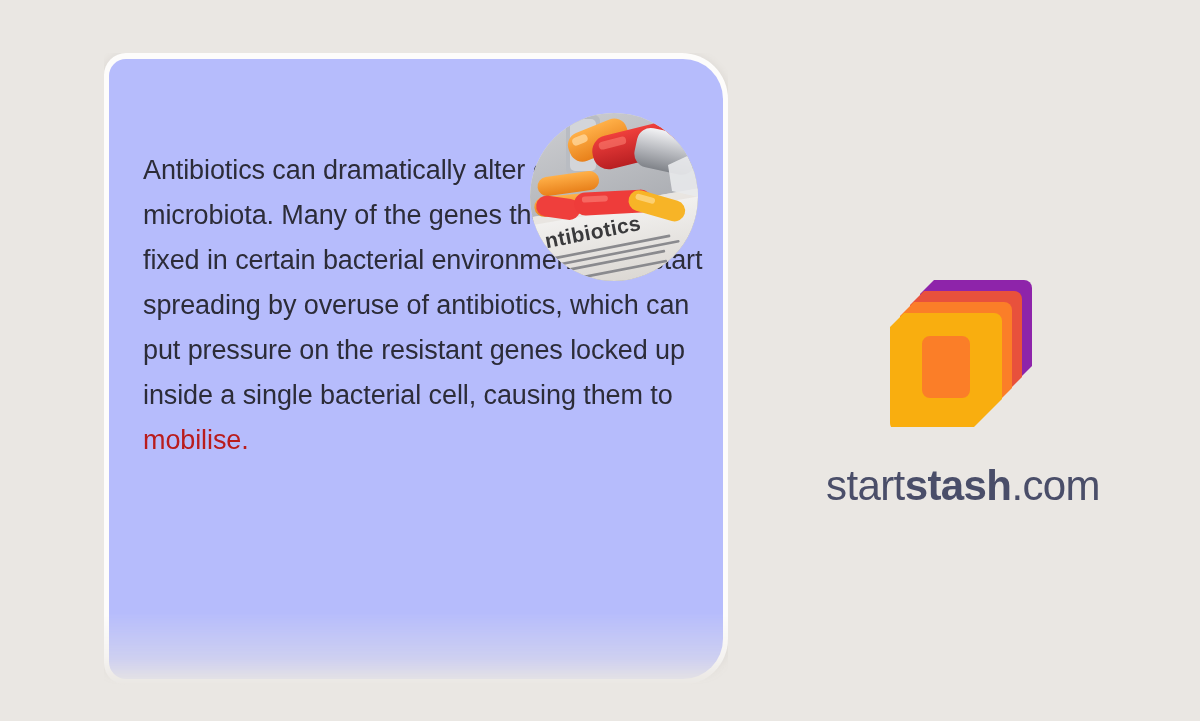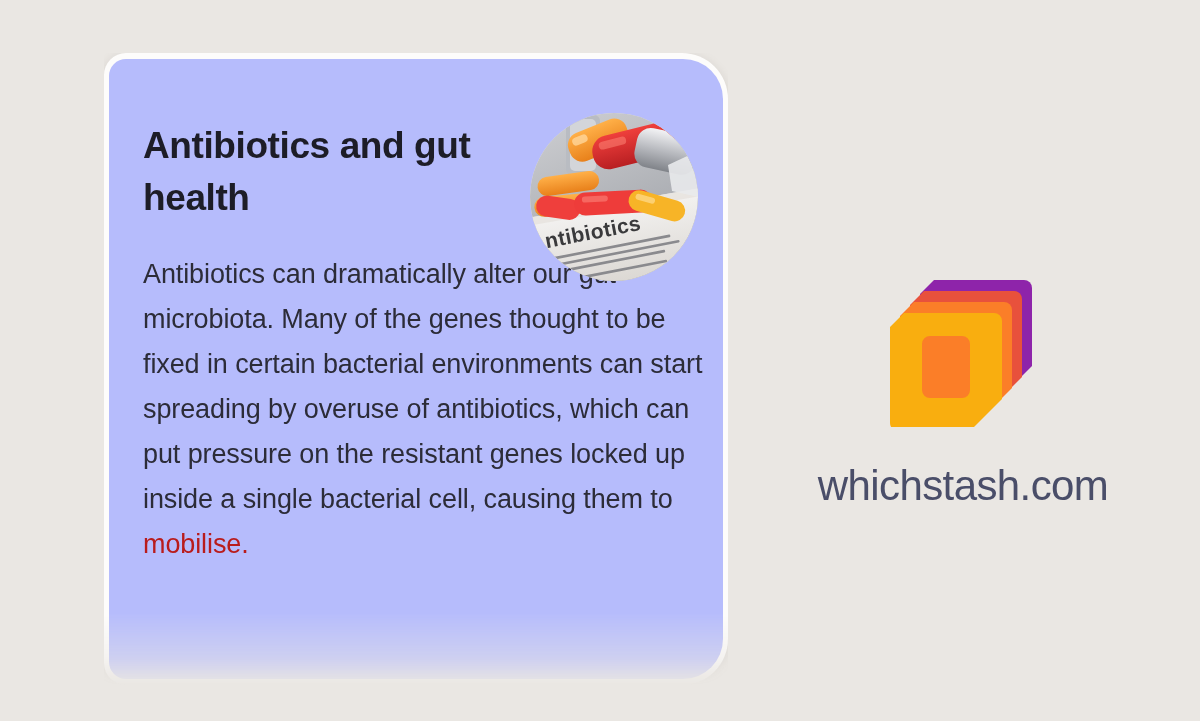--- a/index.html
+++ b/index.html
@@ -119,21 +119,21 @@
   .brand-name {
     margin: 0;
     padding-top: 35px;
     font-size: 42px;
     line-height: 48px;
     color: #4a4e69;
     letter-spacing: -0.6px;
     white-space: nowrap;
   }
   .brand-name .t-light { font-weight: normal; }
-  .brand-name .t-bold  { font-weight: normal; }
+  .brand-name .t-bold  { font-weight: bold; }
   .brand-name .t-tld   { font-weight: normal; text-align: right; }
 </style>
 </head>
 <body>
 
 <div id="stage">
 
   <div class="card-wrap">
     <div class="card-outline"></div>
 
@@ -220,21 +220,20 @@
               <g transform="rotate(16 126 92)">
                 <rect x="98" y="82" width="58" height="21" rx="10.5" fill="#f7b427"></rect>
                 <rect x="104" y="86" width="20" height="6" rx="3" fill="#ffe2a3" opacity="0.6"></rect>
               </g>
 
               <rect x="0" y="0" width="168" height="168" fill="none"></rect>
             </g>
           </svg>
         </div>
 
-        <h1 class="card-title">Antibiotics and gut health</h1>
 
         <p class="card-body"><span>Antibiotics can dramatically alter our gut microbiota. Many of the genes thought to be fixed in certain bacterial environments can start spreading by overuse of antibiotics, which can put pressure on the resistant genes locked up inside a single bacterial cell, causing them to </span><span class="tail">mobilise.</span></p>
 
       </div>
     </div>
   </div>
 
   <div class="brand">
 
     <svg class="brand-logo" viewBox="0 0 150 155" aria-hidden="true">
@@ -247,16 +246,16 @@
 
       <path d="M26 30 L116 30 A8 8 0 0 1 124 38 L124 116 L92 148 L20 148
                A8 8 0 0 1 12 140 L12 44 Z" fill="#fb7e28"></path>
 
       <path d="M16 41 L106 41 A8 8 0 0 1 114 49 L114 127 L82 159 L10 159
                A8 8 0 0 1 2 151 L2 55 Z
                M34 72 A8 8 0 0 1 42 64 L74 64 A8 8 0 0 1 82 72 L82 118
                A8 8 0 0 1 74 126 L42 126 A8 8 0 0 1 34 118 Z" fill="#f9ae0f" fill-rule="evenodd"></path>
     </svg>
 
-    <p class="brand-name"><span class="t-light">which</span><span class="t-bold">stash</span><span class="t-tld">.com</span></p>
+    <p class="brand-name"><span class="t-light">start</span><span class="t-bold">stash</span><span class="t-tld">.com</span></p>
   </div>
 
 </div>
 
 </body></html>

